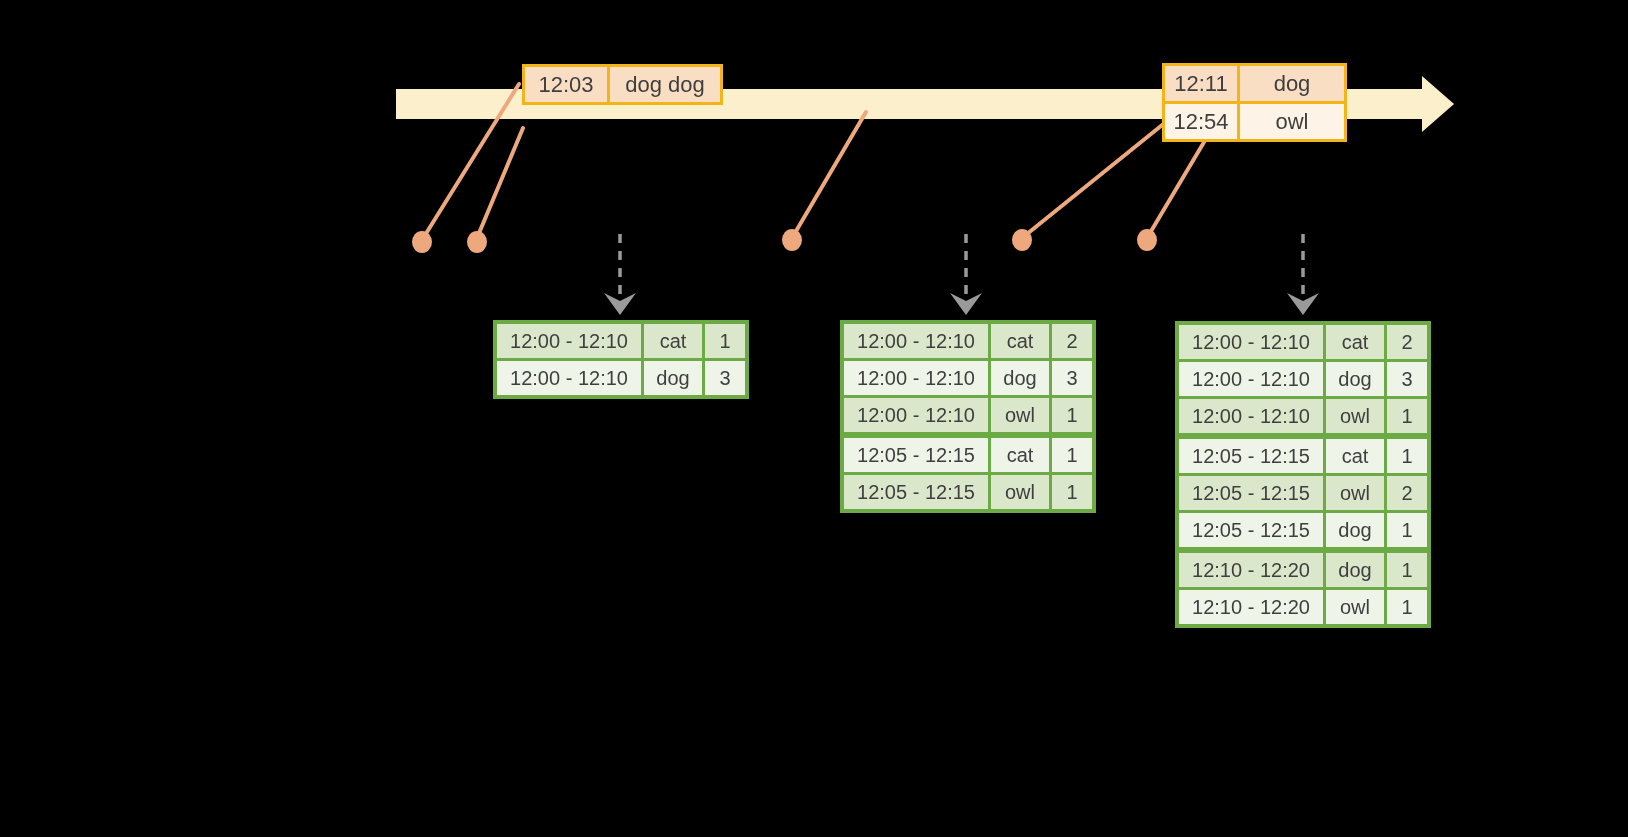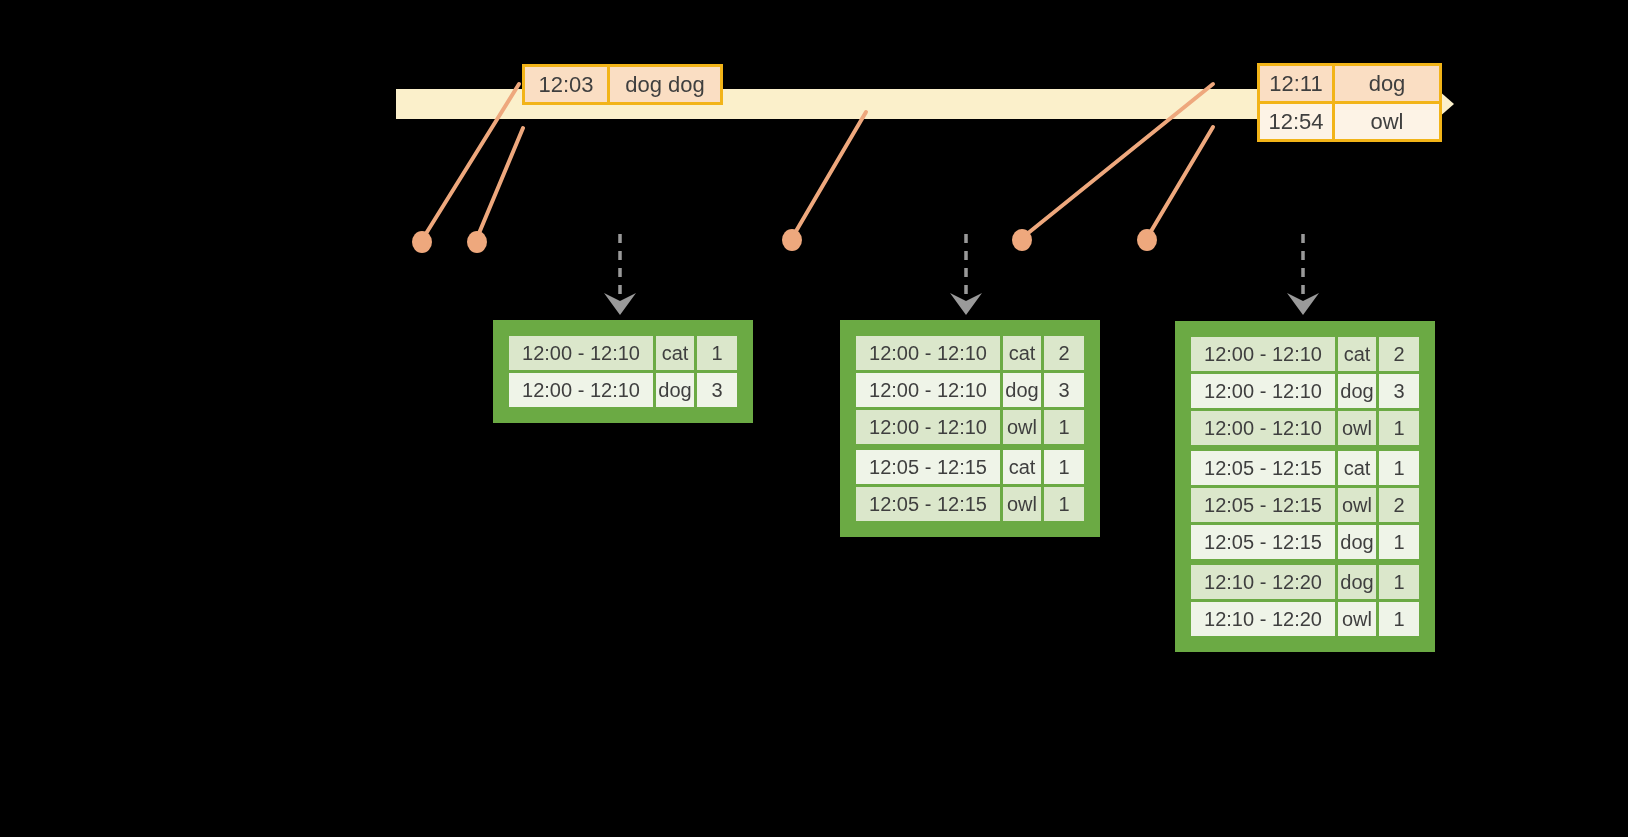--- a/index.html
+++ b/index.html
@@ -25,31 +25,31 @@
     height:35px;font-size:22px;color:var(--ink);
   }
   .erow:nth-child(odd) .ecell{background:var(--peach);}
   .erow:nth-child(even) .ecell{background:var(--cream);}
   .etA .etime,.etB .etime{width:82px;} .etA .ewords,.etB .ewords{width:110px;}
   .etC .etime{width:72px;} .etC .ewords{width:104px;}
 
   
   .rtable{
     position:absolute;z-index:2;background:var(--green);
-    display:flex;flex-direction:column;gap:3px;padding:16px;box-sizing:border-box;
+    display:flex;flex-direction:column;gap:3px;padding:4px;box-sizing:border-box;
   }
   .rrow{display:flex;gap:3px;}
   .rrow.group-start{margin-top:3px;}
   .rcell{
     display:flex;align-items:center;justify-content:center;
     height:34px;font-size:20px;color:var(--ink);
   }
   .rrow:nth-child(odd) .rcell{background:var(--gshade);}
   .rrow:nth-child(even) .rcell{background:var(--glight);}
-  .rcell.c-window{width:144px;} .rcell.c-word{width:38px;} .rcell.c-count{width:40px;}
+  .rcell.c-window{width:144px;} .rcell.c-word{width:58px;} .rcell.c-count{width:40px;}
 </style>
 </head>
 <body>
 
 <div class="canvas">
 
   <svg class="layer" width="1628" height="837" viewBox="0 0 1628 837">
     <rect x="396" y="89" width="1026" height="30" fill="var(--band)"></rect>
     <polygon points="1422,76 1454,104 1422,132" fill="var(--band)"></polygon>
     <g id="connectors">
@@ -73,21 +73,21 @@
         <path d="M 1287 293 L 1303 315 L 1319 293 L 1303 301 Z" fill="var(--gray)"></path>
       </g>
   </svg>
 
   <div class="etable etA" style="left:522px;top:64px;">
       <div class="erow">
         <div class="ecell etime">12:03</div>
         <div class="ecell ewords">dog dog</div>
       </div>
     </div>
-  <div class="etable etC" style="left:1257px;top:63px;">
+  <div class="etable etC" style="left:1162px;top:63px;">
       <div class="erow">
         <div class="ecell etime">12:11</div>
         <div class="ecell ewords">dog</div>
       </div>
       <div class="erow">
         <div class="ecell etime">12:54</div>
         <div class="ecell ewords">owl</div>
       </div>
     </div>
 

